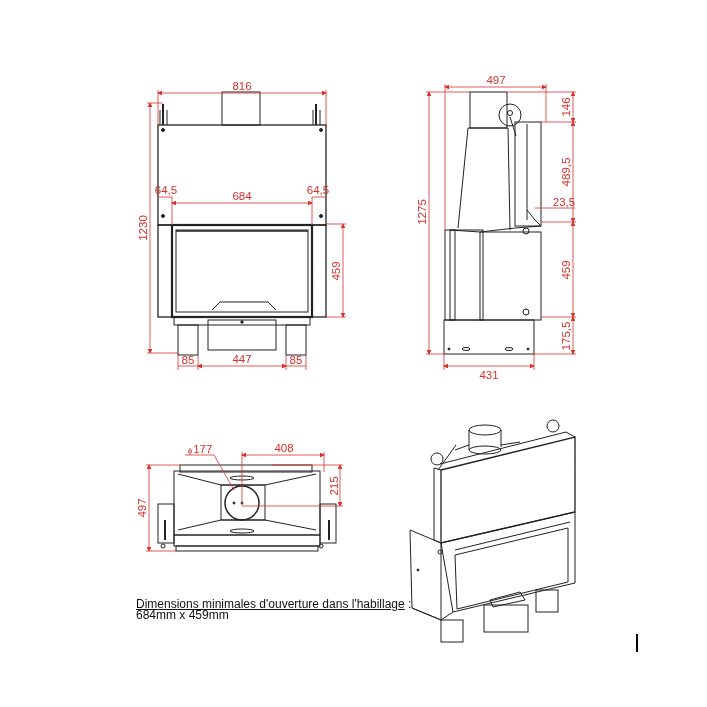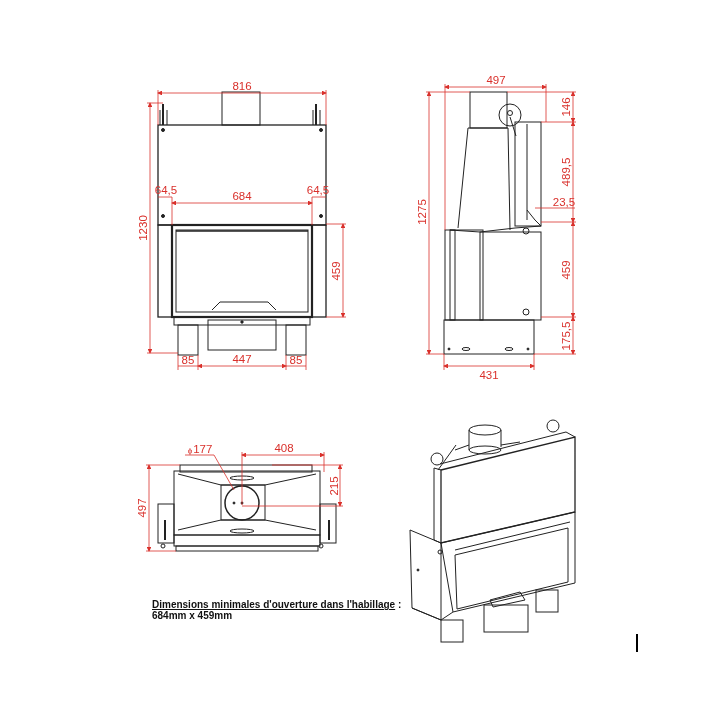--- a/index.html
+++ b/index.html
@@ -1,19 +1,19 @@
 <!DOCTYPE html>
 <html><head>
 <meta charset="utf-8">
 <style>
   html, body { margin:0; padding:0; background:#ffffff; }
   body { width:707px; height:707px; position:relative; overflow:hidden; font-family:"Liberation Sans", sans-serif; }
   svg { position:absolute; left:0; top:0; }
   .dim { fill:#d9302b; font-family:"Liberation Sans", sans-serif; font-size:11.5px; }
-  .note { position:absolute; left:152px; top:599px; font-size:10px; color:#111; line-height:11px; font-family:"Liberation Sans", sans-serif;font-weight:bold; }
+  .note { position:absolute; left:136px; top:599px; font-size:12px; color:#111; line-height:11px; font-family:"Liberation Sans", sans-serif; }
   .note .u { text-decoration:underline; }
   .cursor { position:absolute; left:636px; top:634px; width:1.5px; height:18px; background:#000; }
 </style>
 </head>
 <body>
 
 <svg width="707" height="707" viewBox="0 0 707 707">
   <defs>
     <marker id="ar" markerWidth="6" markerHeight="6" refX="5" refY="3" orient="auto-start-reverse">
       <path d="M0,0 L6,3 L0,6 z" fill="#d9302b"></path>

